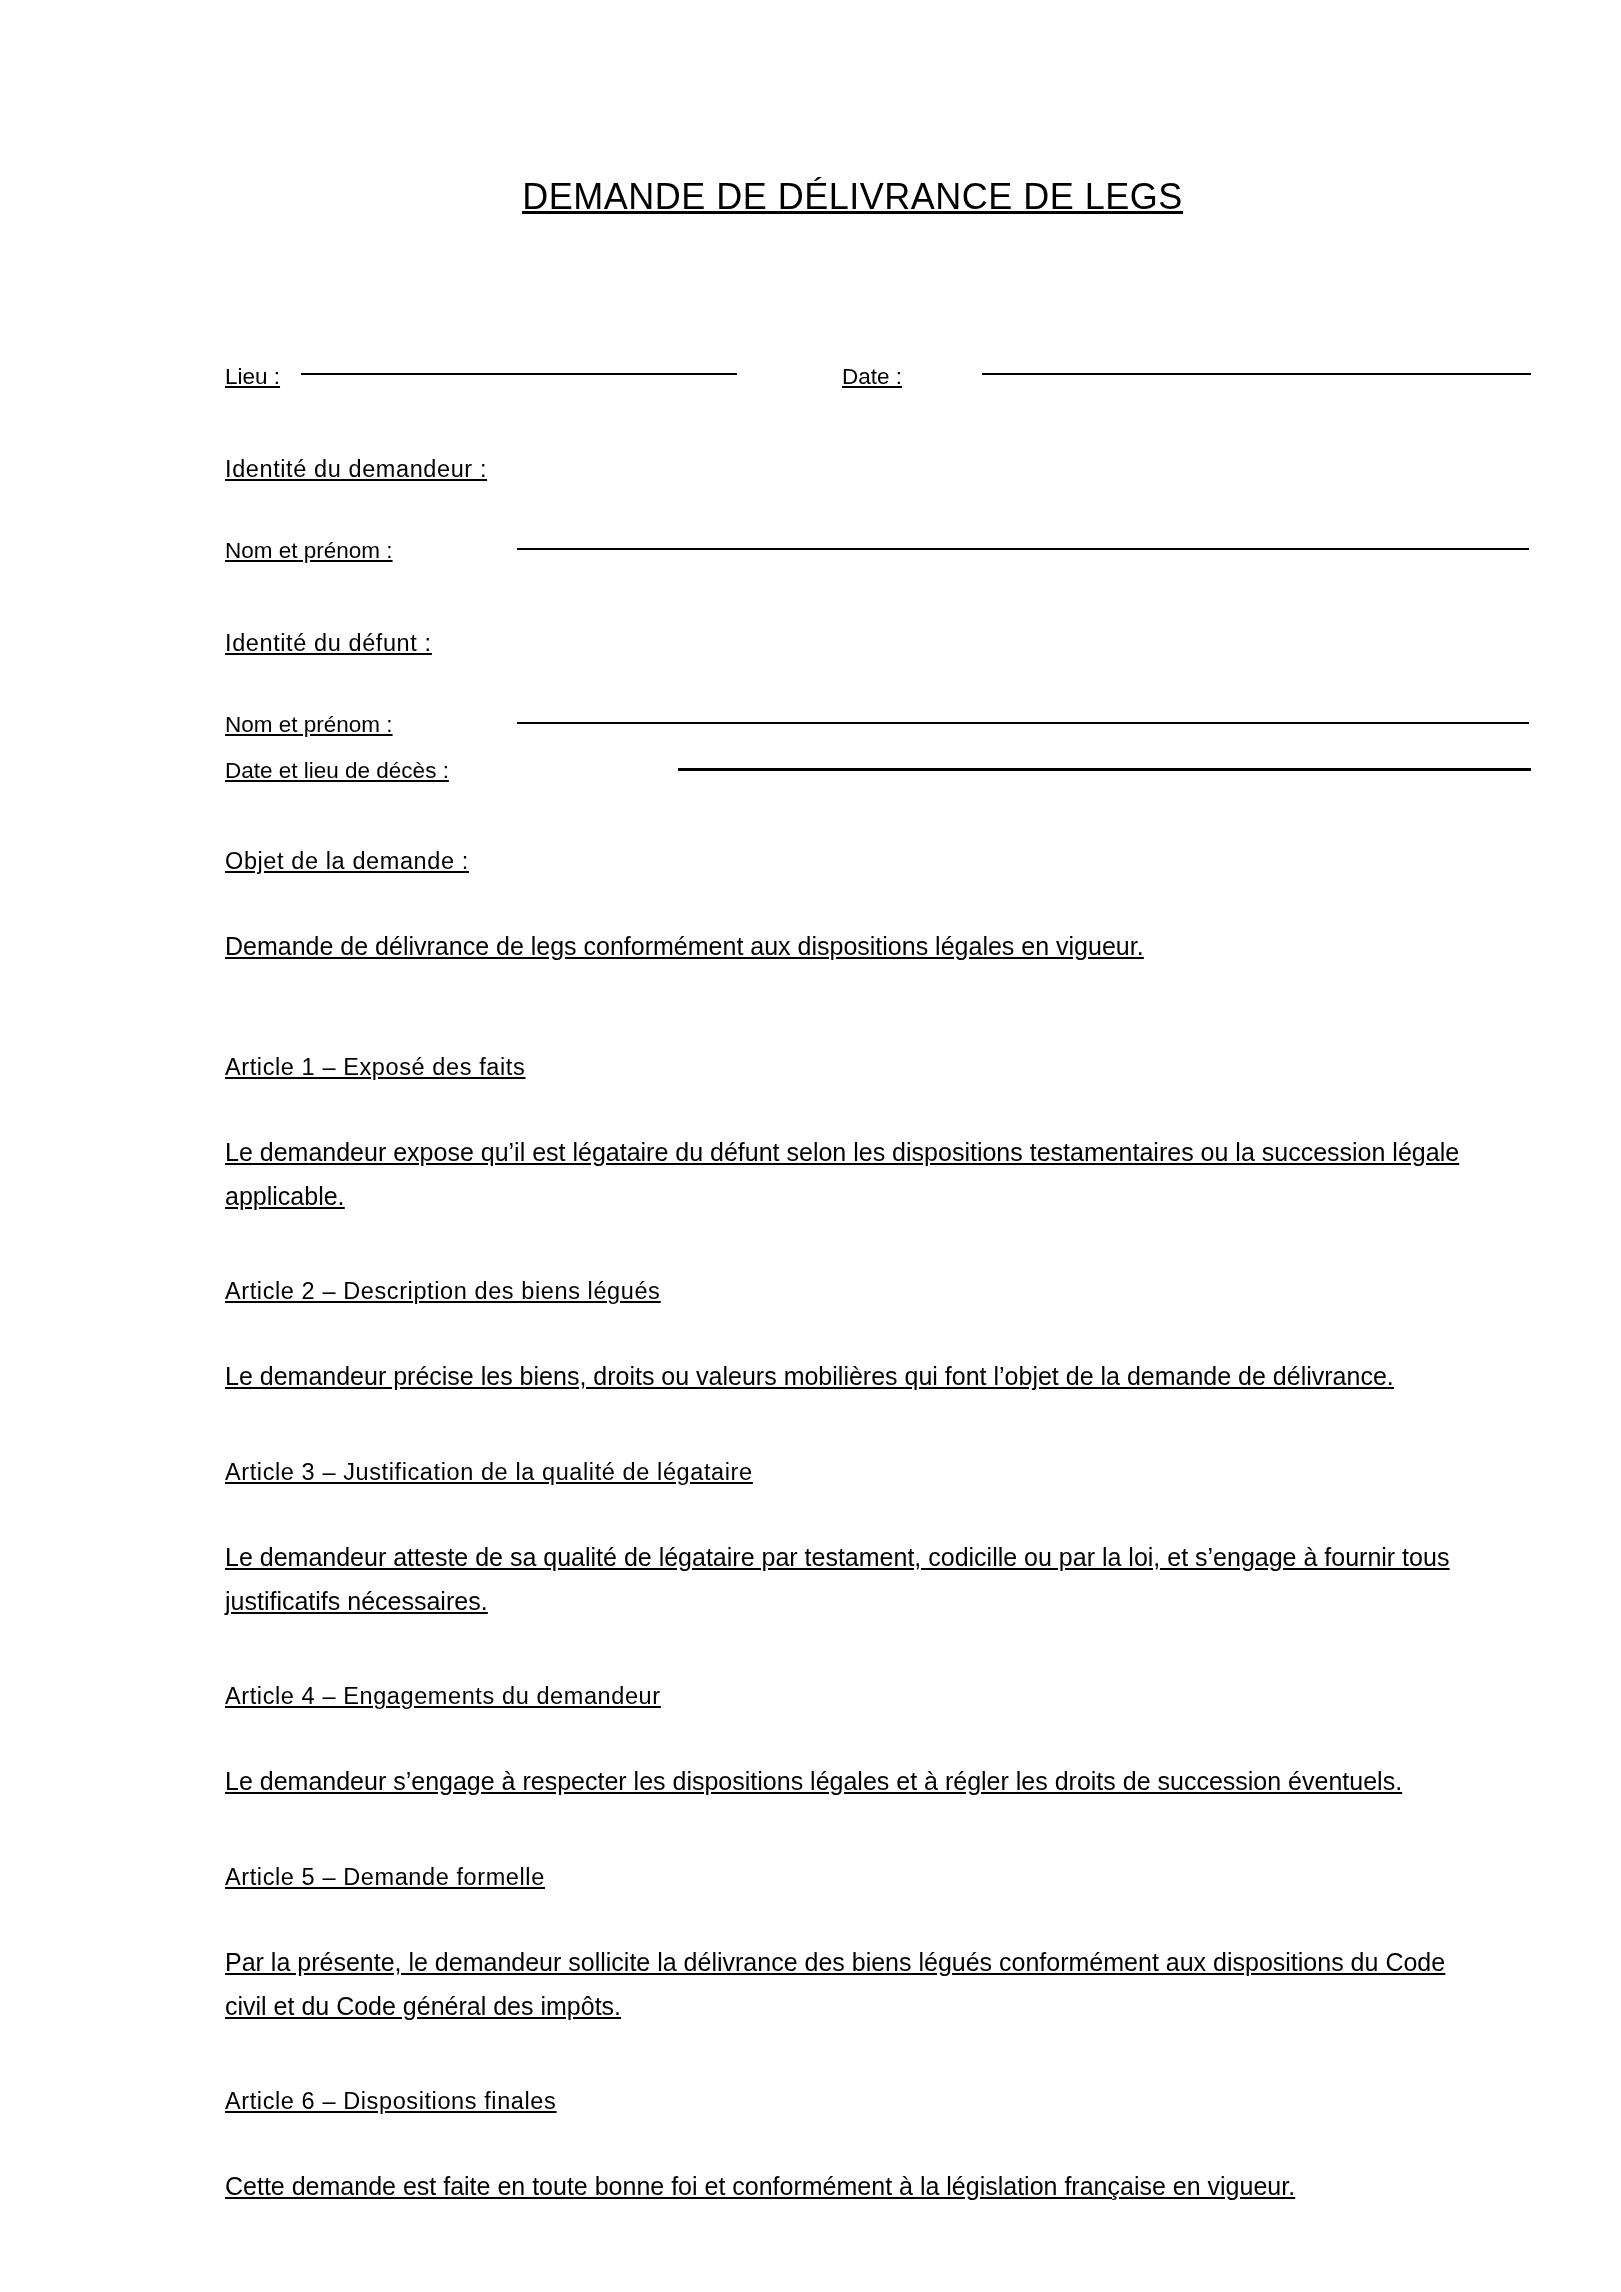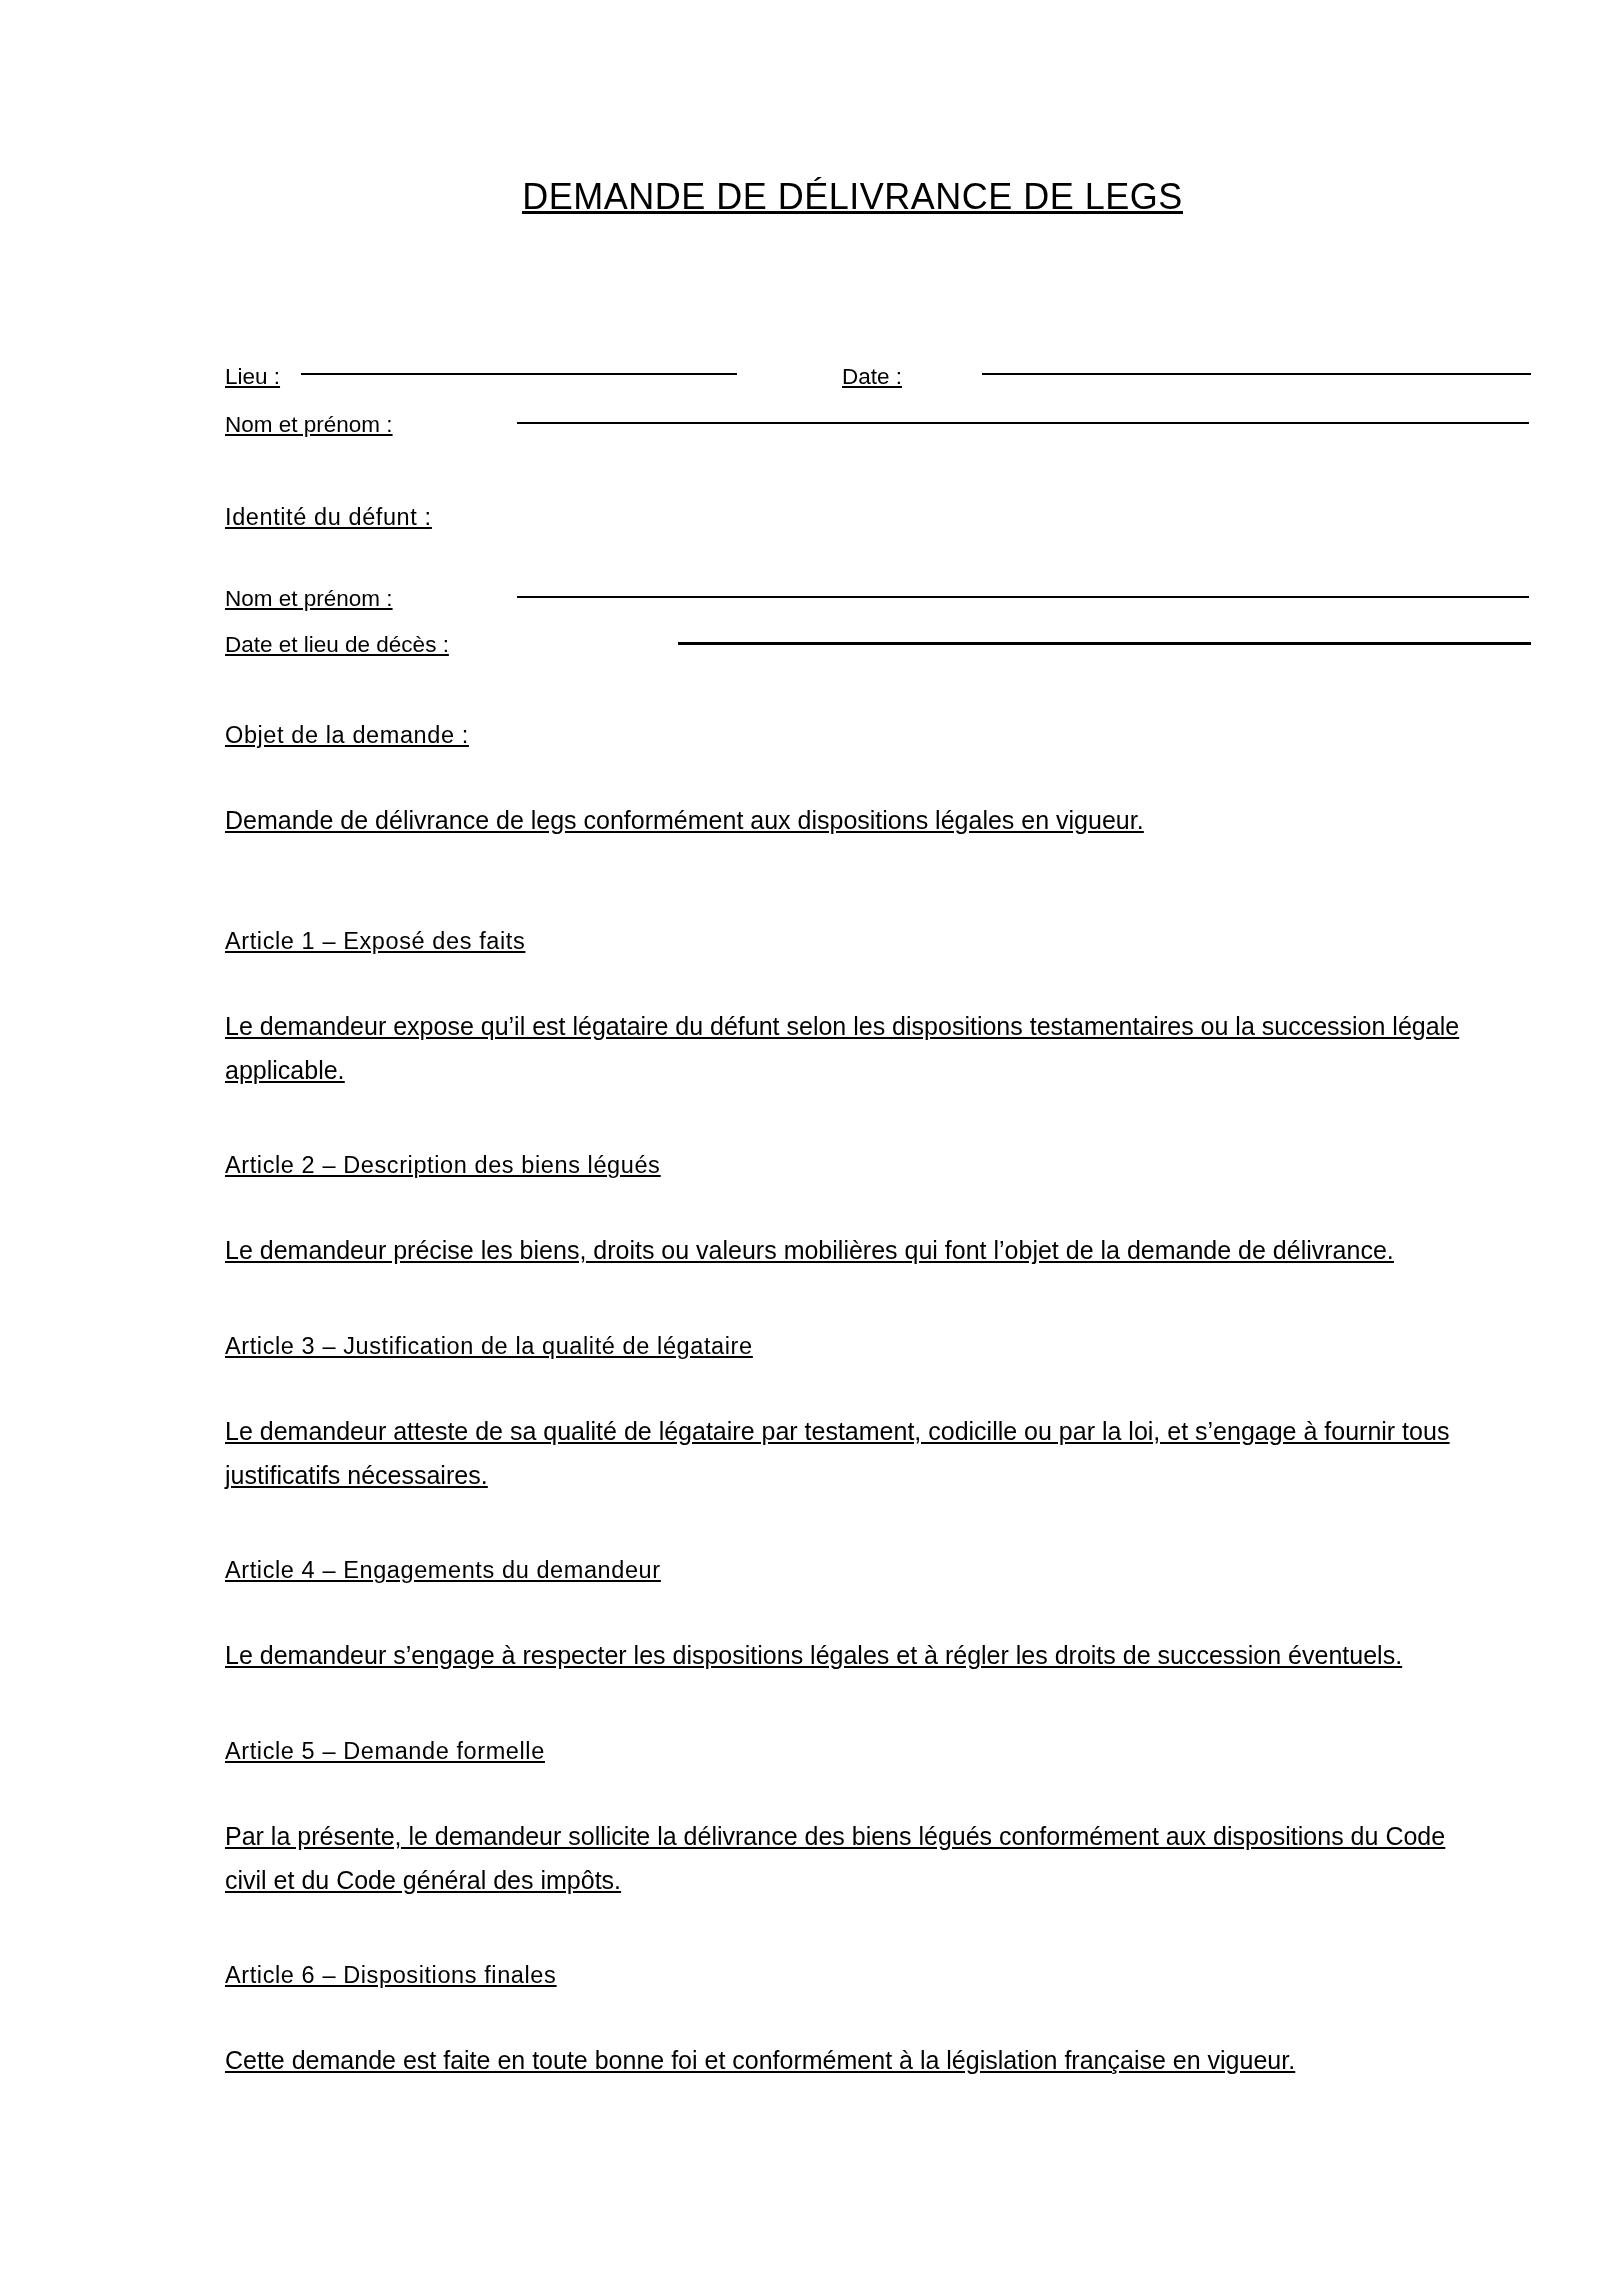--- a/index.html
+++ b/index.html
@@ -85,20 +85,21 @@
 
     <div class="doc-title">DEMANDE DE DÉLIVRANCE DE LEGS</div>
 
     <div class="row meta-row">
       <span class="label lbl-lieu">Lieu :</span>
       <span class="blank-line ln-lieu"></span>
       <span class="label lbl-date">Date :</span>
       <span class="blank-line ln-date"></span>
     </div>
 
+    <div class="section-heading h-demandeur">Identité du demandeur :</div>
 
     <div class="row r-nom-demandeur">
       <span class="label lbl-lieu">Nom et prénom :</span>
       <span class="blank-line ln-nom-demandeur"></span>
     </div>
 
 
     <div class="section-heading h-defunt">Identité du défunt :</div>
 
     <div class="row r-nom-defunt">

